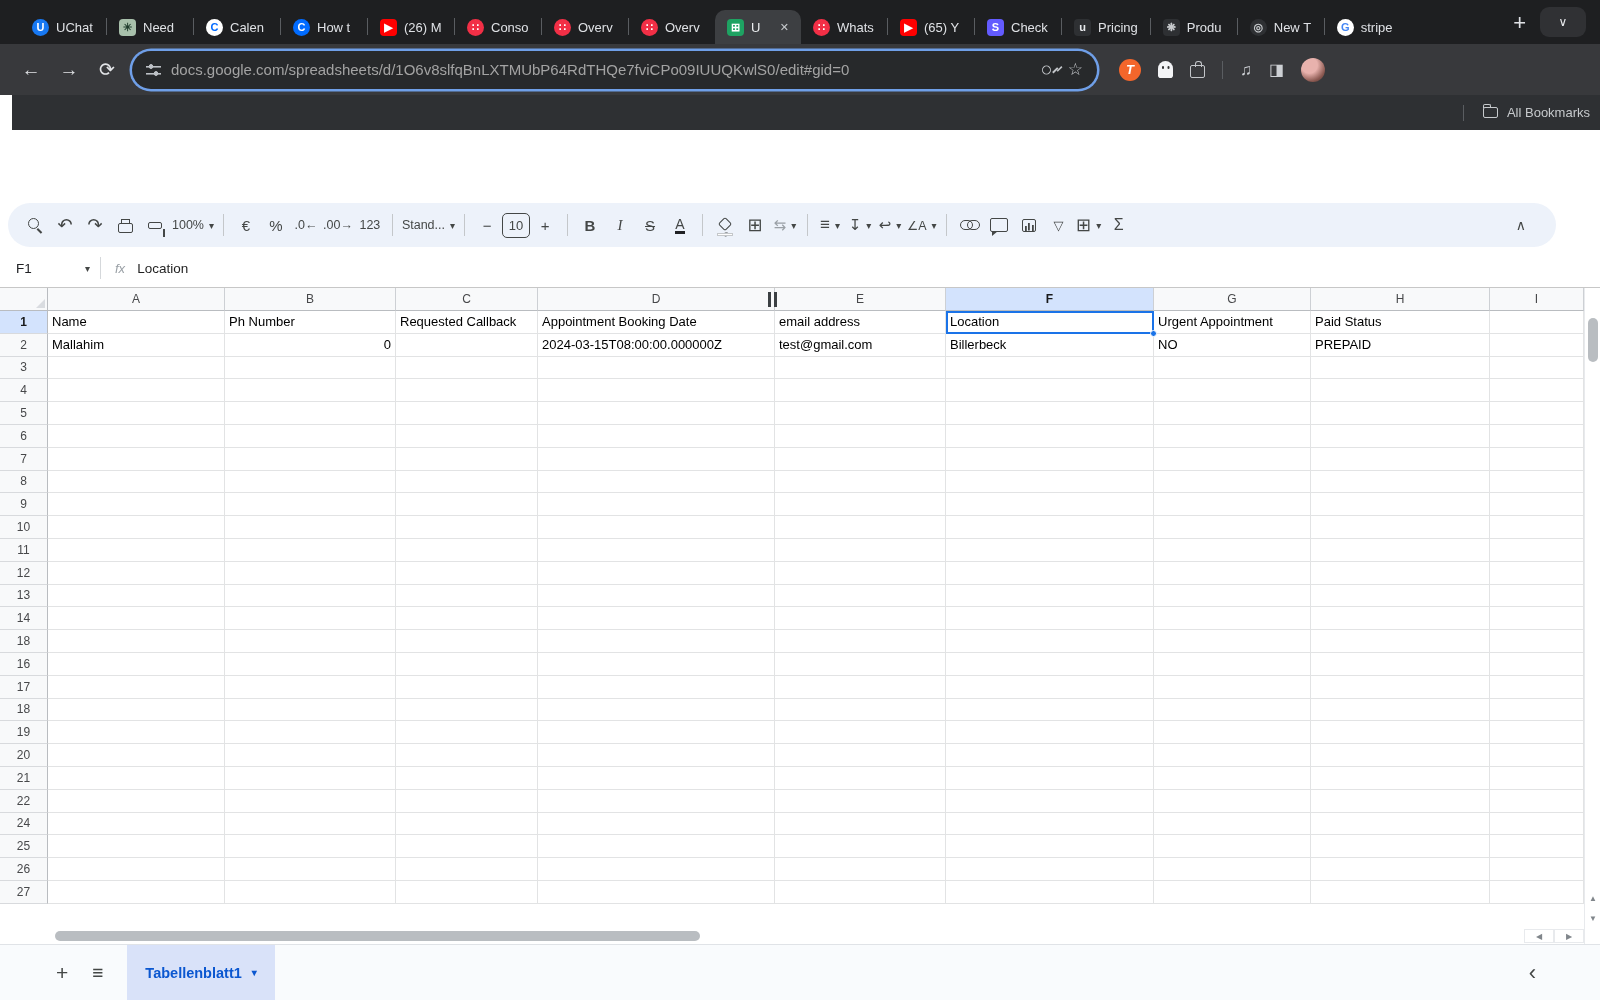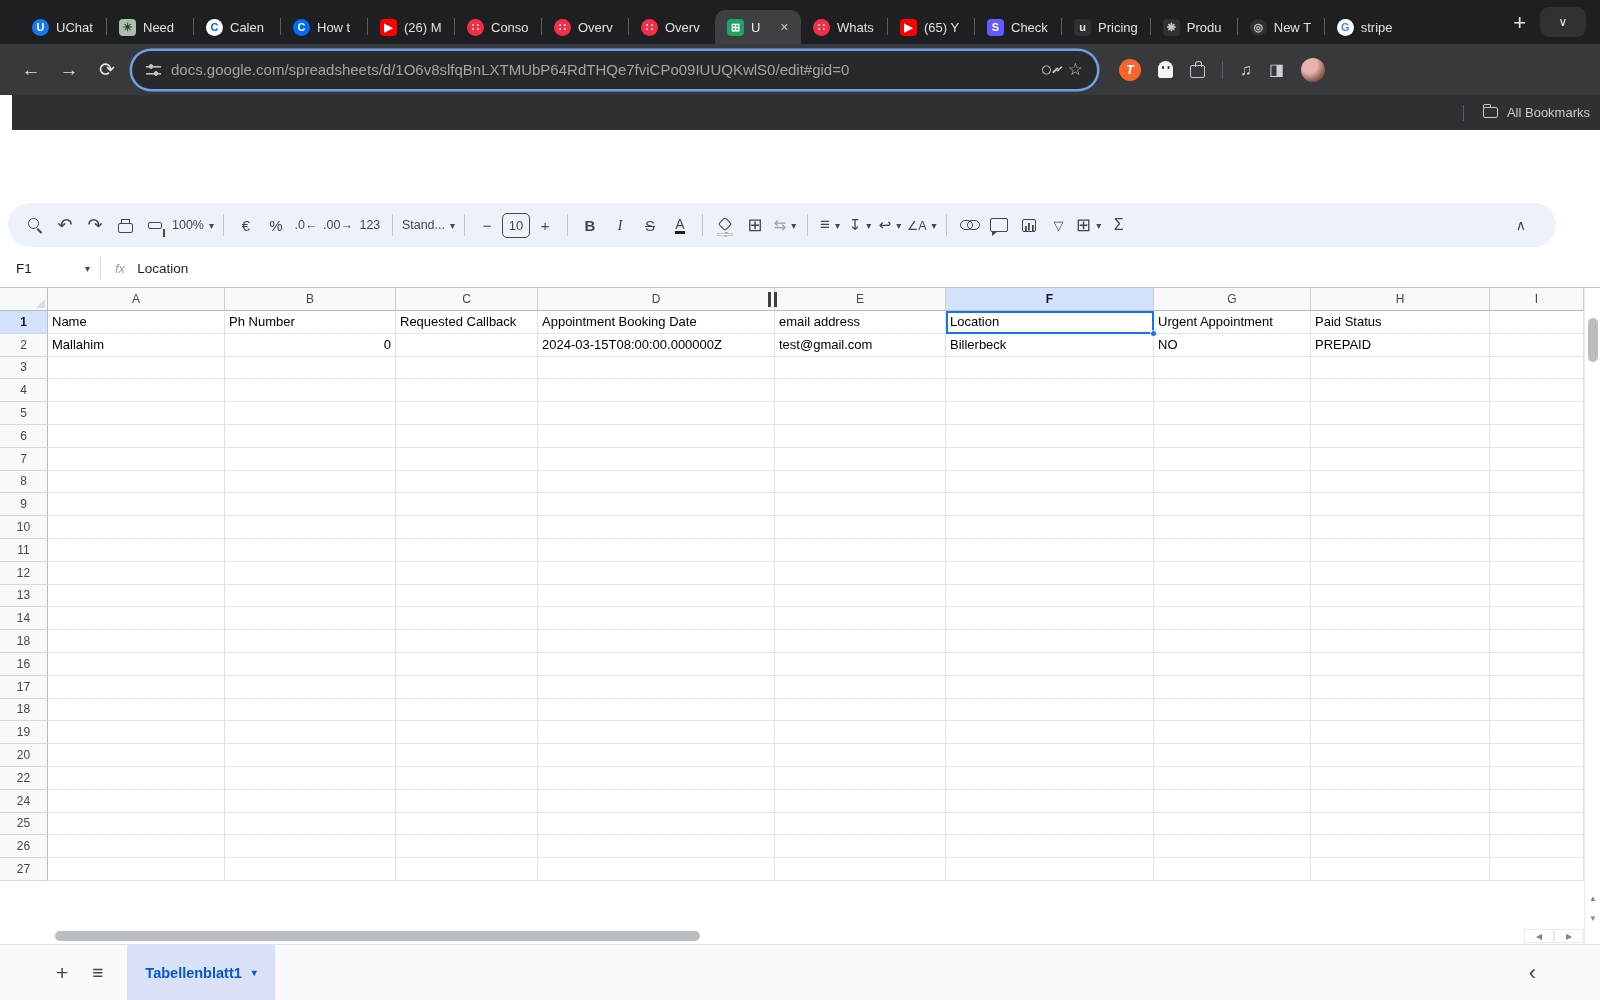--- a/index.html
+++ b/index.html
@@ -694,20 +694,32 @@
         <div class="cell" style="width: 171px;"></div>
         <div class="cell" style="width: 142px;"></div>
         <div class="cell" style="width: 237px;"></div>
         <div class="cell" style="width: 171px;"></div>
         <div class="cell" style="width: 208px;"></div>
         <div class="cell" style="width: 157px;"></div>
         <div class="cell" style="width: 179px;"></div>
         <div class="cell" style="width: 94px;"></div>
       </div>
       <div class="grow">
+        <div class="rowhdr">21</div>
+        <div class="cell" style="width: 177px;"></div>
+        <div class="cell" style="width: 171px;"></div>
+        <div class="cell" style="width: 142px;"></div>
+        <div class="cell" style="width: 237px;"></div>
+        <div class="cell" style="width: 171px;"></div>
+        <div class="cell" style="width: 208px;"></div>
+        <div class="cell" style="width: 157px;"></div>
+        <div class="cell" style="width: 179px;"></div>
+        <div class="cell" style="width: 94px;"></div>
+      </div>
+      <div class="grow">
         <div class="rowhdr">22</div>
         <div class="cell" style="width: 177px;"></div>
         <div class="cell" style="width: 171px;"></div>
         <div class="cell" style="width: 142px;"></div>
         <div class="cell" style="width: 237px;"></div>
         <div class="cell" style="width: 171px;"></div>
         <div class="cell" style="width: 208px;"></div>
         <div class="cell" style="width: 157px;"></div>
         <div class="cell" style="width: 179px;"></div>
         <div class="cell" style="width: 94px;"></div>

